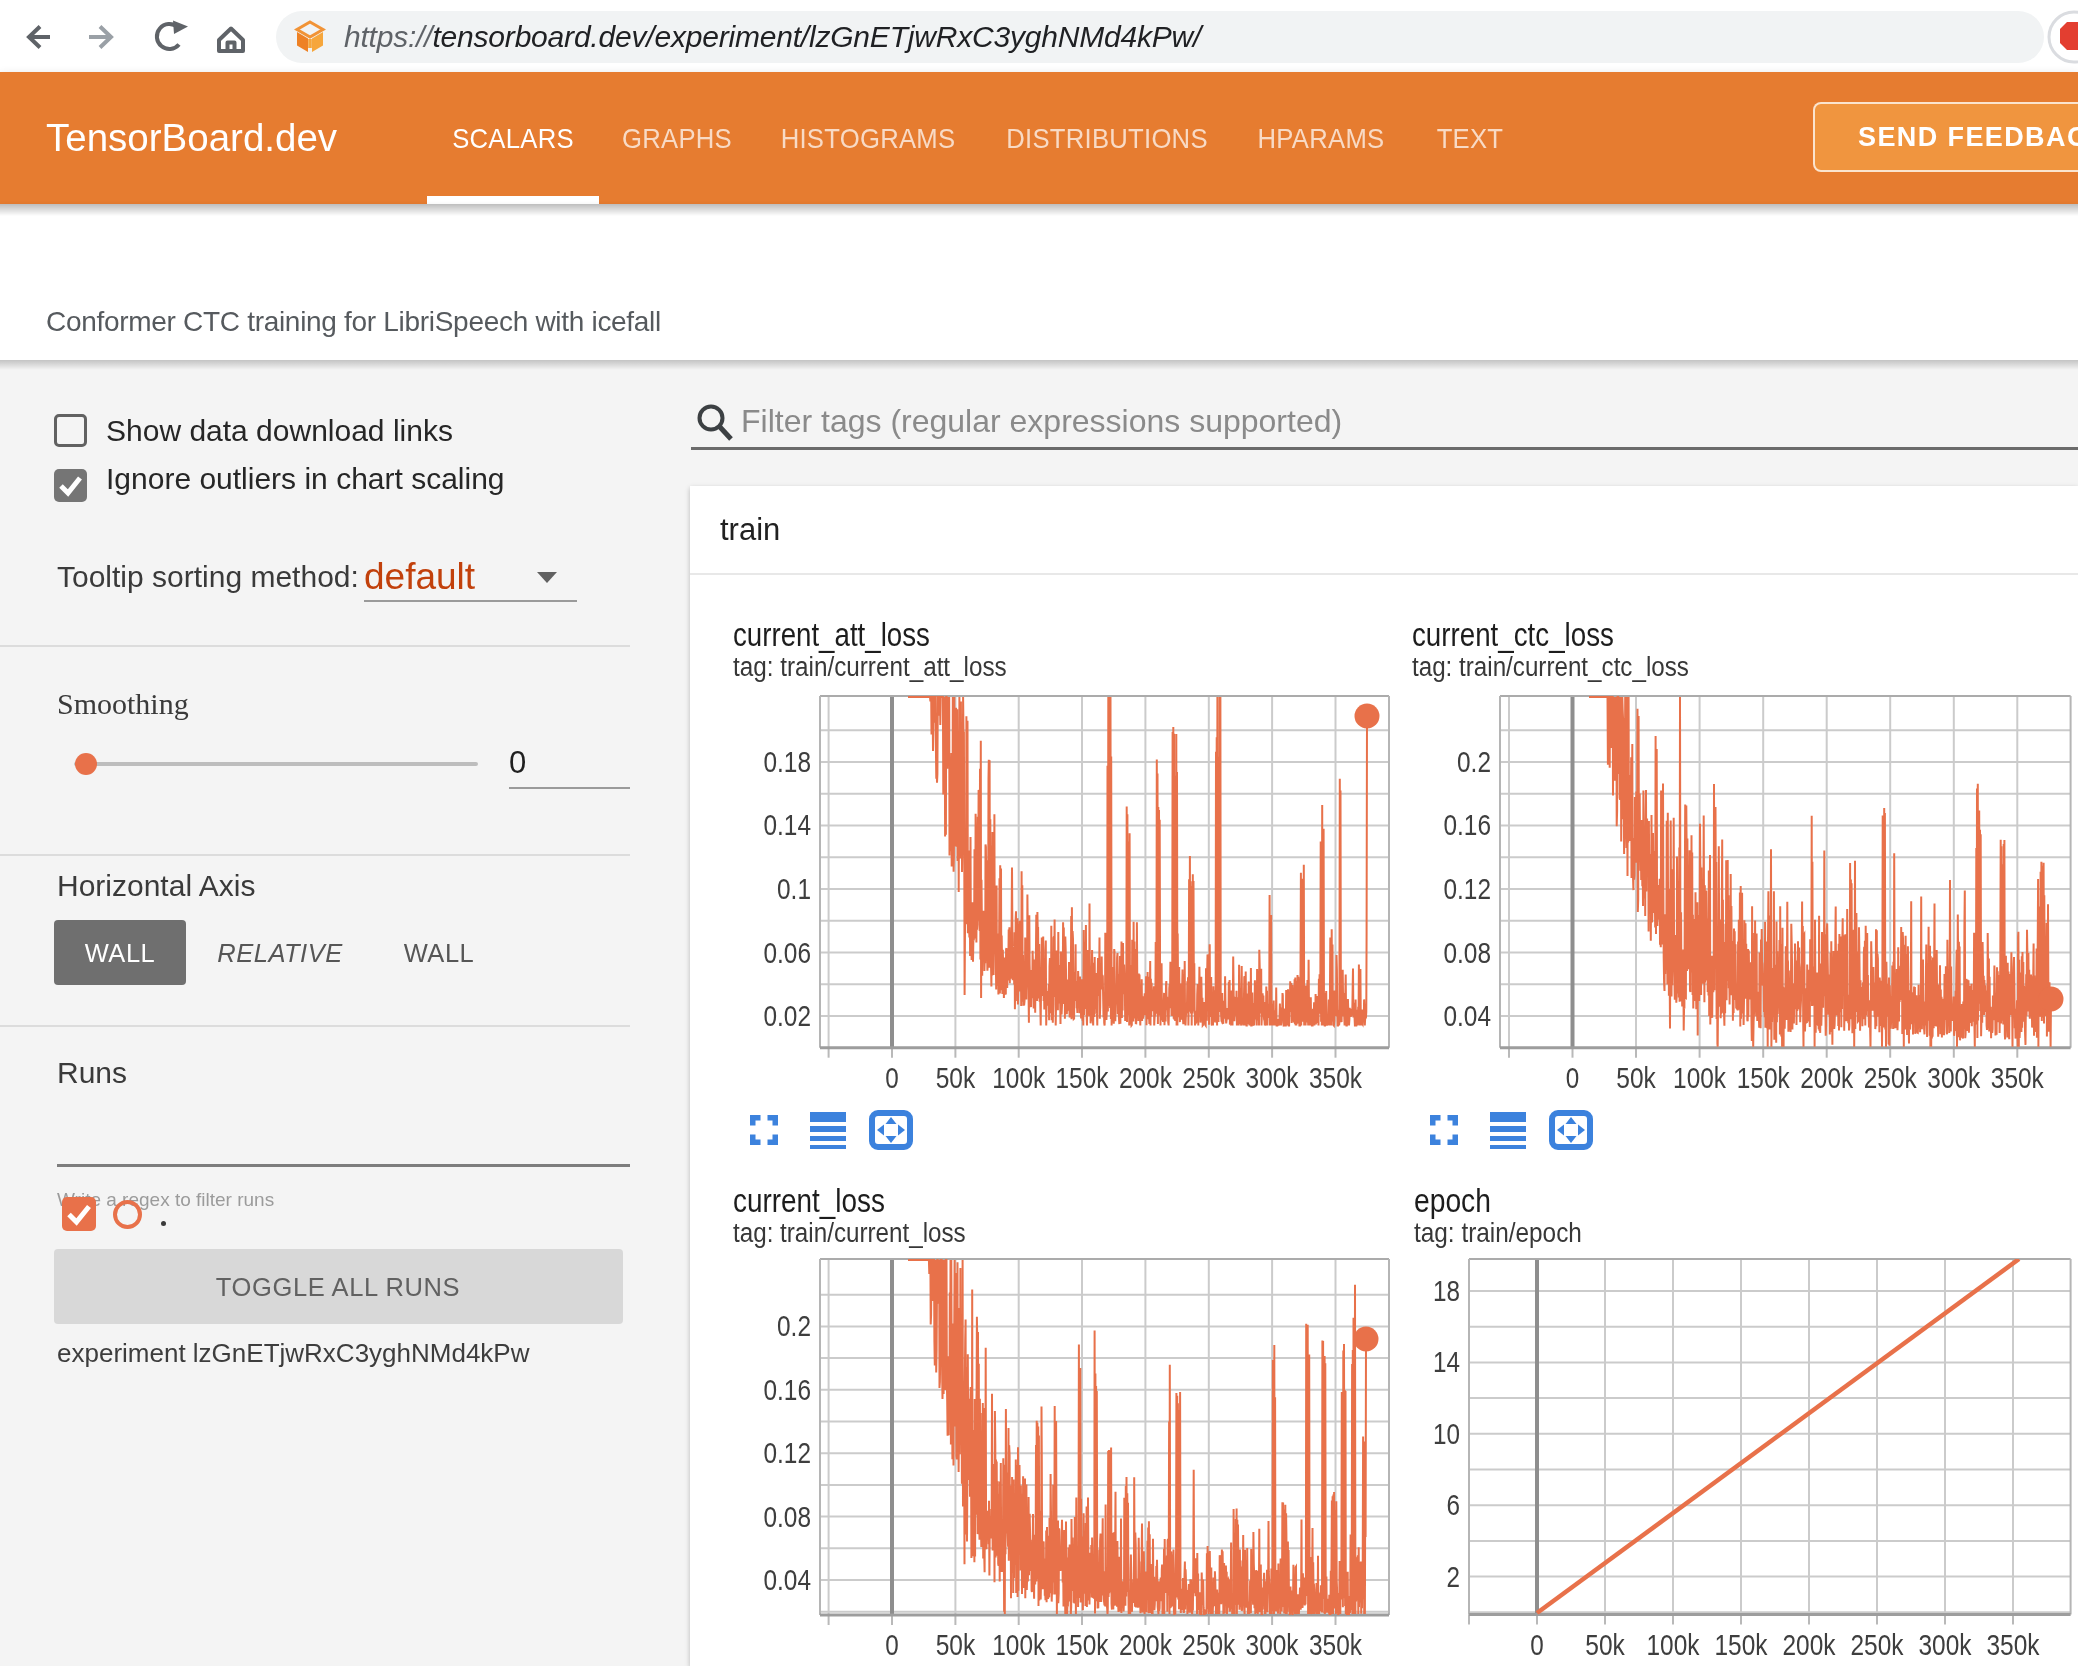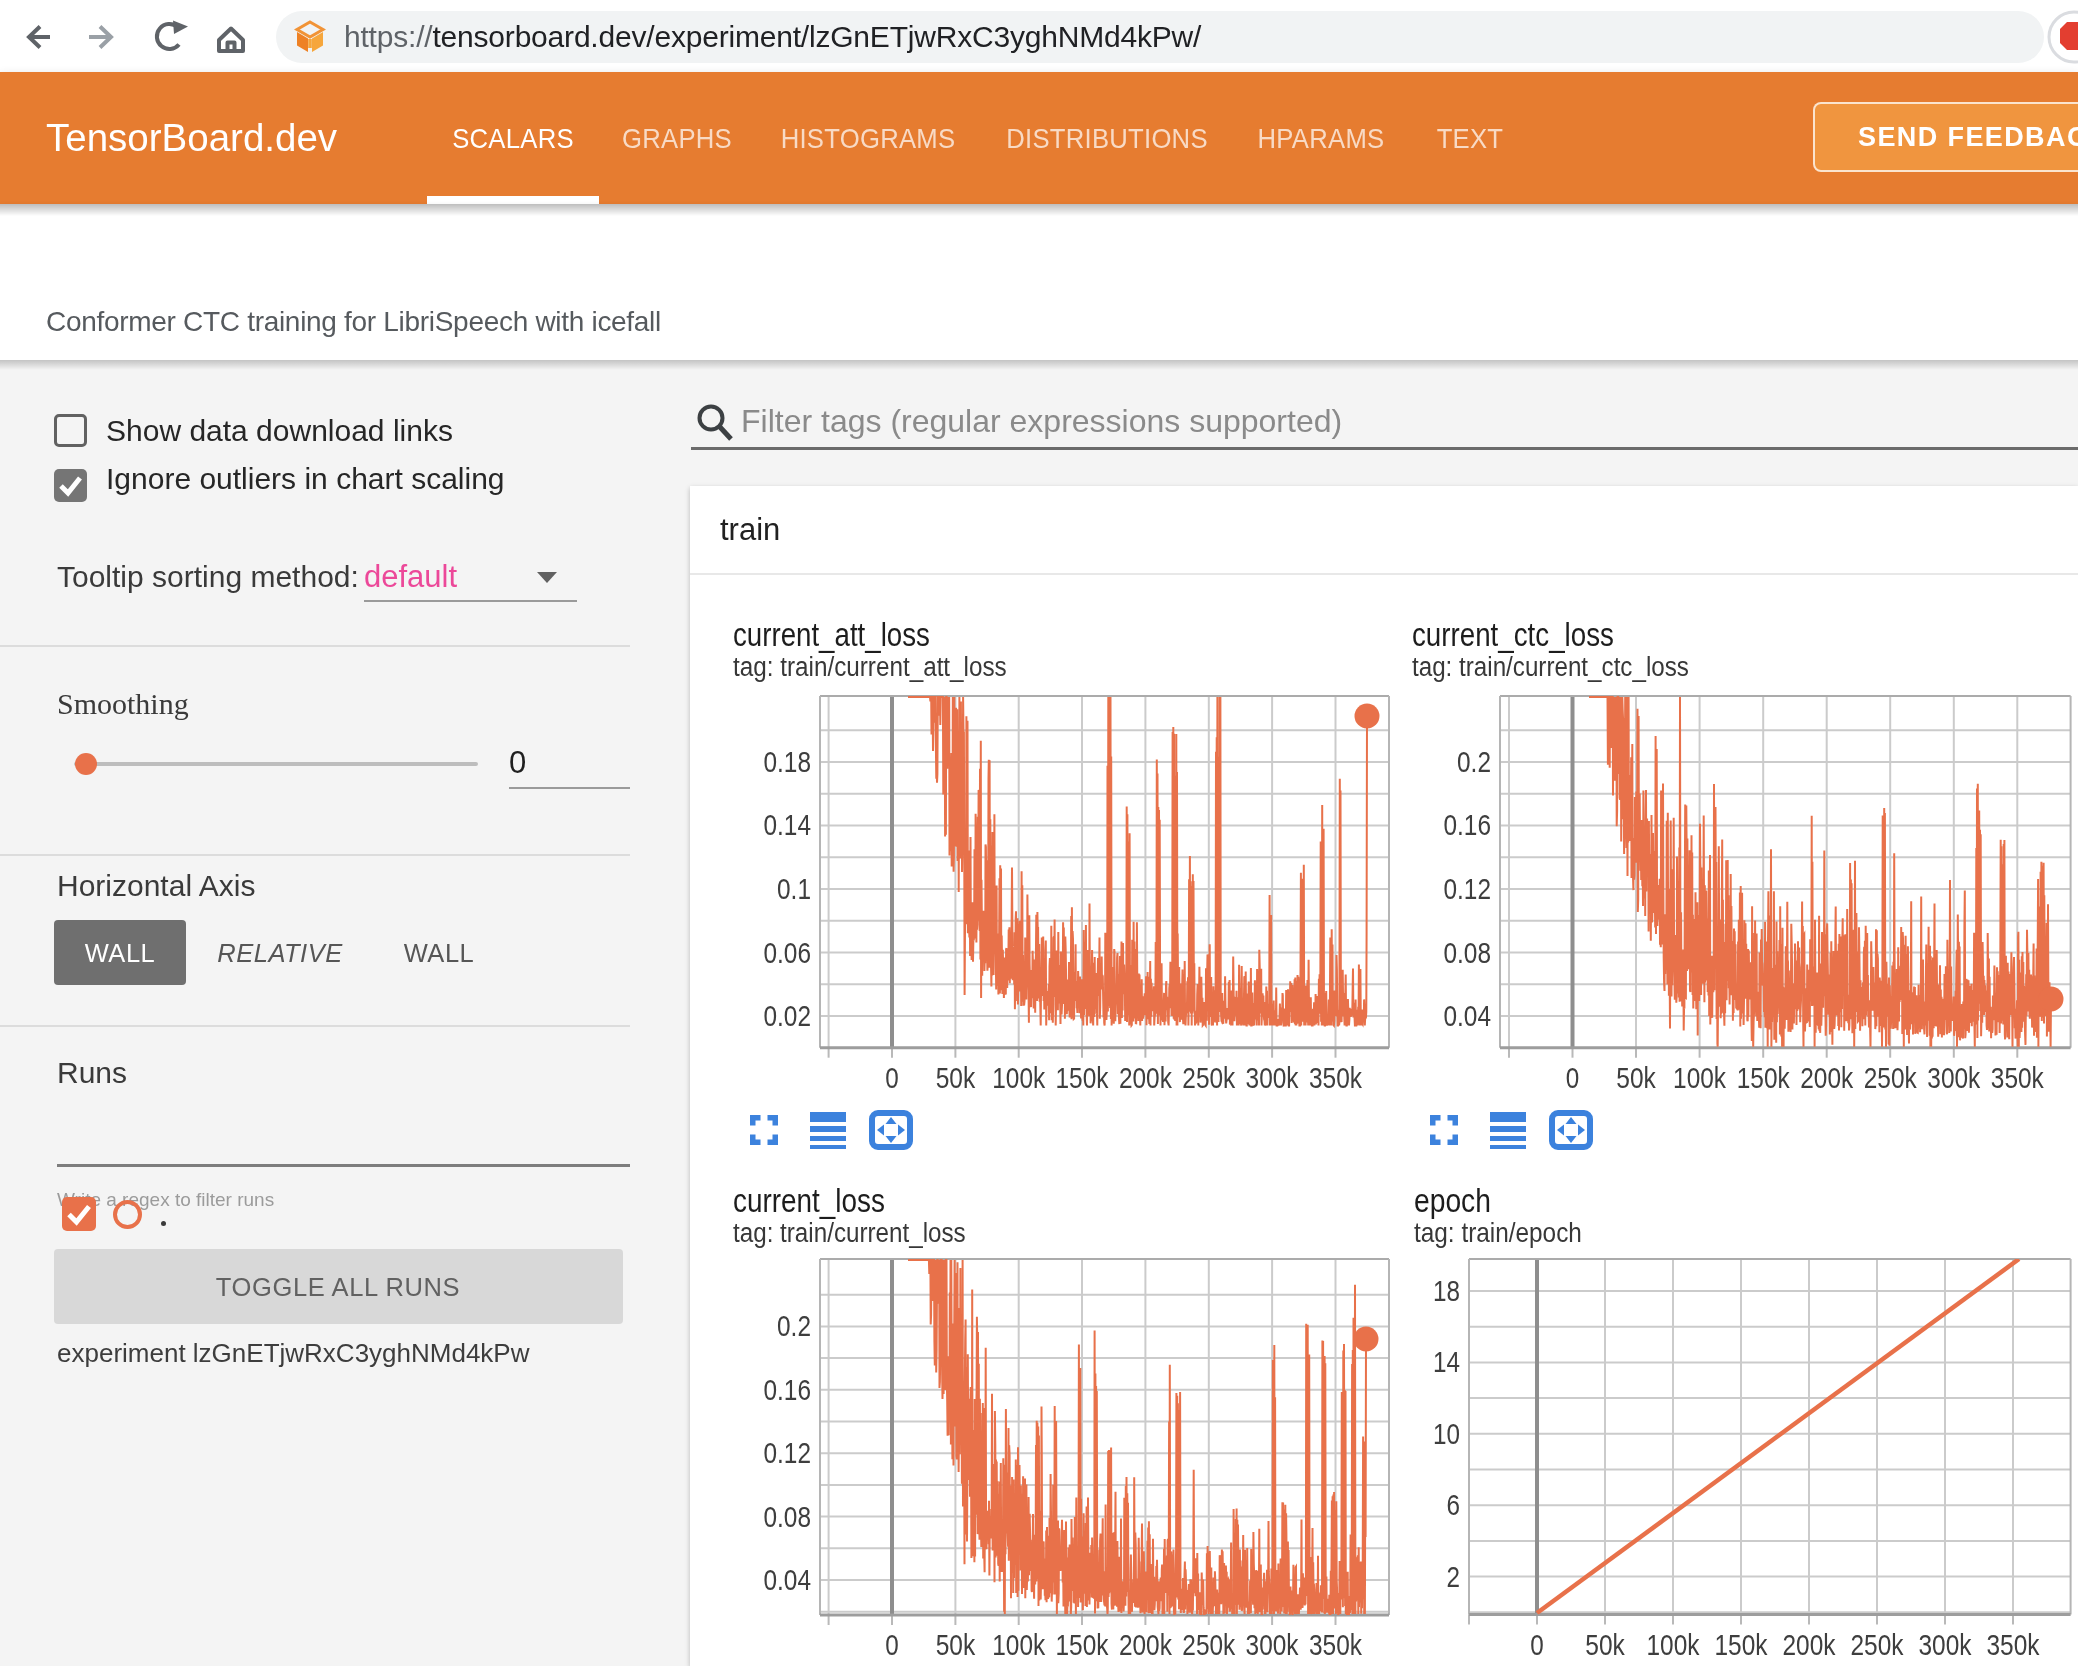--- a/index.html
+++ b/index.html
@@ -29,21 +29,21 @@
 </g>
 <circle cx="2074" cy="37" r="25" fill="#fff" stroke="#dadce0" stroke-width="3"></circle>
 <path d="M2067,22 h14 l7,7 v14 l-7,7 h-14 l-7,-7 v-14 z" fill="#e33e30"></path>
 </svg>
 <svg style="position:absolute;left:293px;top:20px" width="34" height="34" viewBox="0 0 34 34">
 <path d="M17,2 L30,9.5 L17,17 L4,9.5 Z" fill="none" stroke="#f19336" stroke-width="3"></path>
 <path d="M4,12 L15,18.5 V32 L4,25.5 Z" fill="#ee8124"></path>
 <path d="M30,12 L19,18.5 V32 L30,25.5 Z" fill="#f6a63c"></path>
 <rect x="15.2" y="19" width="3.6" height="9" fill="#f6a63c"></rect>
 </svg>
-<div class="lbl" id="url" style="left:344px;top:37px;transform:translateY(-50%);font-size:30px;letter-spacing:-0.2px;color:#202124;"><span style="color:#5f6368">https://</span>tensorboard.dev/experiment/lzGnETjwRxC3yghNMd4kPw/</div>
+<div class="lbl" id="url" style="left:344px;top:37px;transform:translateY(-50%);font-size:30px;letter-spacing:-0.2px;color:#202124;font-style:italic;"><span style="color:#5f6368">https://</span>tensorboard.dev/experiment/lzGnETjwRxC3yghNMd4kPw/</div>
 
 <div class="abs" style="left:0;top:72px;width:2078px;height:132px;background:#e67c30;box-shadow:0 5px 10px rgba(0,0,0,0.28);"></div>
 <div class="lbl" id="logo" style="left:46px;top:138px;transform:translateY(-50%);font-size:38.5px;color:#fff;">TensorBoard.dev</div>
 <div class="lbl nav" style="left:513px;top:138px;transform:translate(-50%,-50%) scaleX(0.9);font-size:28.5px;color:#fff;letter-spacing:0.3px;">SCALARS</div>
 <div class="lbl nav" style="left:677px;top:138px;transform:translate(-50%,-50%) scaleX(0.9);font-size:28.5px;color:rgba(255,255,255,0.72);letter-spacing:0.3px;">GRAPHS</div>
 <div class="lbl nav" style="left:868px;top:138px;transform:translate(-50%,-50%) scaleX(0.9);font-size:28.5px;color:rgba(255,255,255,0.72);letter-spacing:0.3px;">HISTOGRAMS</div>
 <div class="lbl nav" style="left:1107px;top:138px;transform:translate(-50%,-50%) scaleX(0.9);font-size:28.5px;color:rgba(255,255,255,0.72);letter-spacing:0.3px;">DISTRIBUTIONS</div>
 <div class="lbl nav" style="left:1321px;top:138px;transform:translate(-50%,-50%) scaleX(0.9);font-size:28.5px;color:rgba(255,255,255,0.72);letter-spacing:0.3px;">HPARAMS</div>
 <div class="lbl nav" style="left:1470px;top:138px;transform:translate(-50%,-50%) scaleX(0.9);font-size:28.5px;color:rgba(255,255,255,0.72);letter-spacing:0.3px;">TEXT</div>
 <div class="abs" style="left:427px;top:196px;width:172px;height:8px;background:#fff;"></div>
@@ -60,21 +60,21 @@
 
 <div class="abs" style="left:54px;top:414px;width:33px;height:33px;border:3.5px solid #616161;border-radius:5px;"></div>
 <div class="lbl" style="left:106px;top:431px;transform:translateY(-50%);font-size:30px;color:#262626;">Show data download links</div>
 <div class="abs" style="left:54px;top:469px;width:33px;height:33px;background:#757575;border-radius:5px;"></div>
 <svg class="abs" style="left:54px;top:469px" width="33" height="33" viewBox="0 0 33 33">
       <path d="M7,17 L14,24 L26,9" stroke="#fff" stroke-width="5" fill="none"></path>
     </svg>
 <div class="lbl" style="left:106px;top:479px;transform:translateY(-50%);font-size:30px;color:#262626;">Ignore outliers in chart scaling</div>
 
 <div class="lbl" style="left:57px;top:577px;transform:translateY(-50%);font-size:30px;color:#3a3a3a;">Tooltip sorting method:</div>
-<div class="lbl" style="left:364px;top:577px;transform:translateY(-50%);font-size:31px;color:#ec4899;">default</div>
+<div class="lbl" style="left:364px;top:577px;transform:translateY(-50%);font-size:37px;color:#c2410c;">default</div>
 <svg class="abs" style="left:536px;top:571px" width="22" height="13" viewBox="0 0 22 13">
       <path d="M1,1 L21,1 L11,12 Z" fill="#616161"></path>
     </svg>
 <div class="abs" style="left:364px;top:600px;width:213px;height:2px;background:#9a9a9a;"></div>
 
 <div class="abs" style="left:0;top:645px;width:630px;height:2px;background:#dcdcdc;"></div>
 <div class="lbl" style="left:57px;top:704px;transform:translateY(-50%);font-size:30px;color:#3a3a3a;font-family:Liberation Serif, serif;">Smoothing</div>
 <div class="abs" style="left:74px;top:762px;width:404px;height:4px;background:#bdbdbd;border-radius:2px;"></div>
 <div class="abs" style="left:75px;top:753px;width:22px;height:22px;border-radius:50%;background:#e8714a;"></div>
 <div class="lbl" style="left:509px;top:763px;transform:translateY(-50%);font-size:31px;color:#1f1f1f;">0</div>

